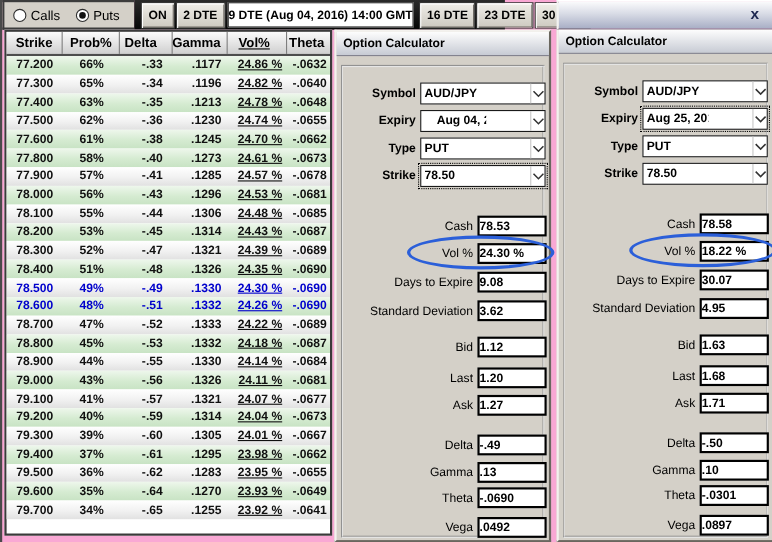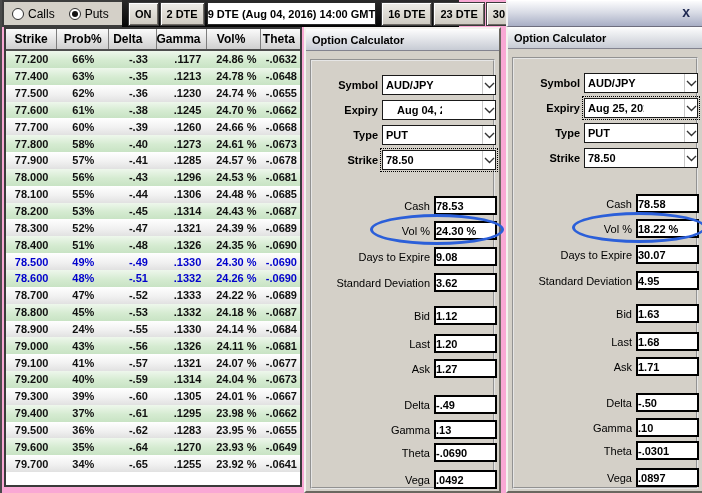--- a/index.html
+++ b/index.html
@@ -34,21 +34,21 @@
   .thead .cell:last-child{border-right:none;}
   .drow{height:16.85px;}
   .drow.green{background:linear-gradient(180deg,#eef7ec 0%,#d5ebd1 55%,#c8e3c4 100%);}
   .drow.white{background:linear-gradient(180deg,#ffffff 0%,#f1f1f1 55%,#e1e1e1 100%);}
   .drow .cell{font-size:11px;font-weight:bold;color:#101010;display:flex;align-items:center;}
   .drow.hl .cell{color:#0000cc;}
   .c0{width:52px;justify-content:center;}
   .c1{width:53px;justify-content:center;}
   .c2{width:48px;justify-content:flex-end;padding-right:9px;}
   .c3{width:50px;justify-content:flex-end;padding-right:5px;}
-  .c4{width:55px;justify-content:flex-end;padding-right:4px;}
+  .c4{width:55px;justify-content:flex-end;padding-right:4px;text-decoration:underline;}
   .c5{width:40px;justify-content:flex-end;padding-right:3px;}
   
   .window{position:absolute;background:#d4d0c8;border:2px solid;border-color:#f4f2ee #6a675f #6a675f #f4f2ee;}
   #win1{left:302px;top:27px;width:197px;height:466px;}
   #win2{left:504px;top:27px;width:198px;height:466px;border-top:none;}
   .panel{position:absolute;left:0;top:0;right:0;bottom:0;}
   .caption{position:absolute;left:0;top:0;right:0;height:22px;
        background:linear-gradient(180deg,#fdfdfd,#c7cbd4);border-bottom:1px solid #83838f;
        font-size:11px;font-weight:bold;color:#000;display:flex;align-items:center;padding-left:6px;}
   .groupbox{position:absolute;left:4px;right:4px;top:30px;bottom:2px;border:2px groove #e6e6e6;}
@@ -103,20 +103,28 @@
         <div class="cell c5">Theta</div>
       </div>
       <div class="trow drow green">
         <div class="cell c0">77.200</div>
         <div class="cell c1">66%</div>
         <div class="cell c2">-.33</div>
         <div class="cell c3">.1177</div>
         <div class="cell c4">24.86 %</div>
         <div class="cell c5">-.0632</div>
       </div>
+      <div class="trow drow white">
+        <div class="cell c0">77.300</div>
+        <div class="cell c1">65%</div>
+        <div class="cell c2">-.34</div>
+        <div class="cell c3">.1196</div>
+        <div class="cell c4">24.82 %</div>
+        <div class="cell c5">-.0640</div>
+      </div>
       <div class="trow drow green">
         <div class="cell c0">77.400</div>
         <div class="cell c1">63%</div>
         <div class="cell c2">-.35</div>
         <div class="cell c3">.1213</div>
         <div class="cell c4">24.78 %</div>
         <div class="cell c5">-.0648</div>
       </div>
       <div class="trow drow white">
         <div class="cell c0">77.500</div>
@@ -126,28 +134,20 @@
         <div class="cell c4">24.74 %</div>
         <div class="cell c5">-.0655</div>
       </div>
       <div class="trow drow green">
         <div class="cell c0">77.600</div>
         <div class="cell c1">61%</div>
         <div class="cell c2">-.38</div>
         <div class="cell c3">.1245</div>
         <div class="cell c4">24.70 %</div>
         <div class="cell c5">-.0662</div>
-      </div>
-      <div class="trow drow white">
-        <div class="cell c0">77.700</div>
-        <div class="cell c1">60%</div>
-        <div class="cell c2">-.39</div>
-        <div class="cell c3">.1260</div>
-        <div class="cell c4">24.66 %</div>
-        <div class="cell c5">-.0668</div>
       </div>
       <div class="trow drow green">
         <div class="cell c0">77.800</div>
         <div class="cell c1">58%</div>
         <div class="cell c2">-.40</div>
         <div class="cell c3">.1273</div>
         <div class="cell c4">24.61 %</div>
         <div class="cell c5">-.0673</div>
       </div>
       <div class="trow drow white">
@@ -225,21 +225,21 @@
       <div class="trow drow green">
         <div class="cell c0">78.800</div>
         <div class="cell c1">45%</div>
         <div class="cell c2">-.53</div>
         <div class="cell c3">.1332</div>
         <div class="cell c4">24.18 %</div>
         <div class="cell c5">-.0687</div>
       </div>
       <div class="trow drow white">
         <div class="cell c0">78.900</div>
-        <div class="cell c1">24%</div>
+        <div class="cell c1">44%</div>
         <div class="cell c2">-.55</div>
         <div class="cell c3">.1330</div>
         <div class="cell c4">24.14 %</div>
         <div class="cell c5">-.0684</div>
       </div>
       <div class="trow drow green">
         <div class="cell c0">79.000</div>
         <div class="cell c1">43%</div>
         <div class="cell c2">-.56</div>
         <div class="cell c3">.1326</div>

